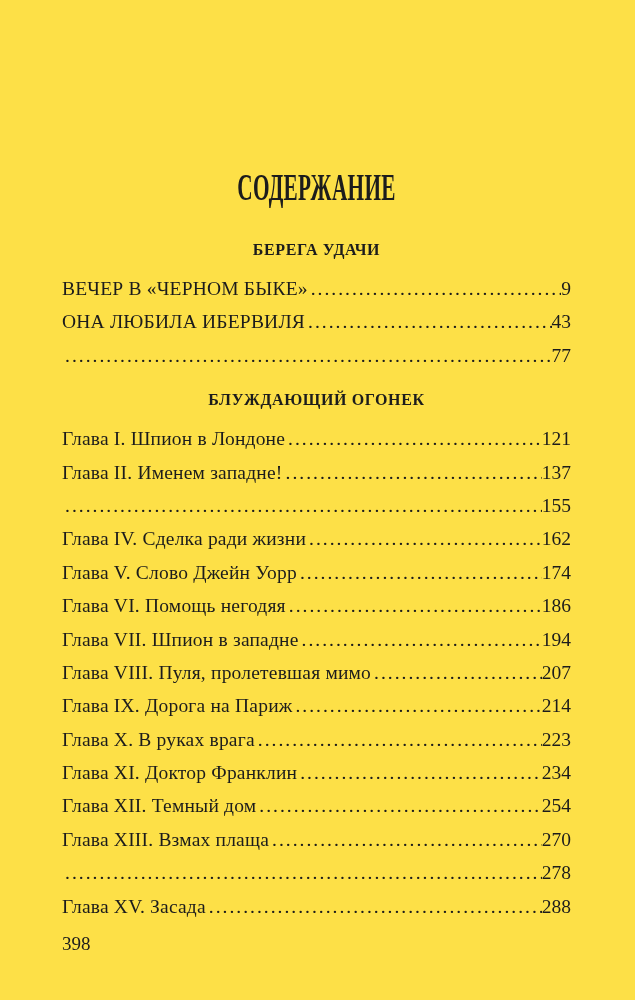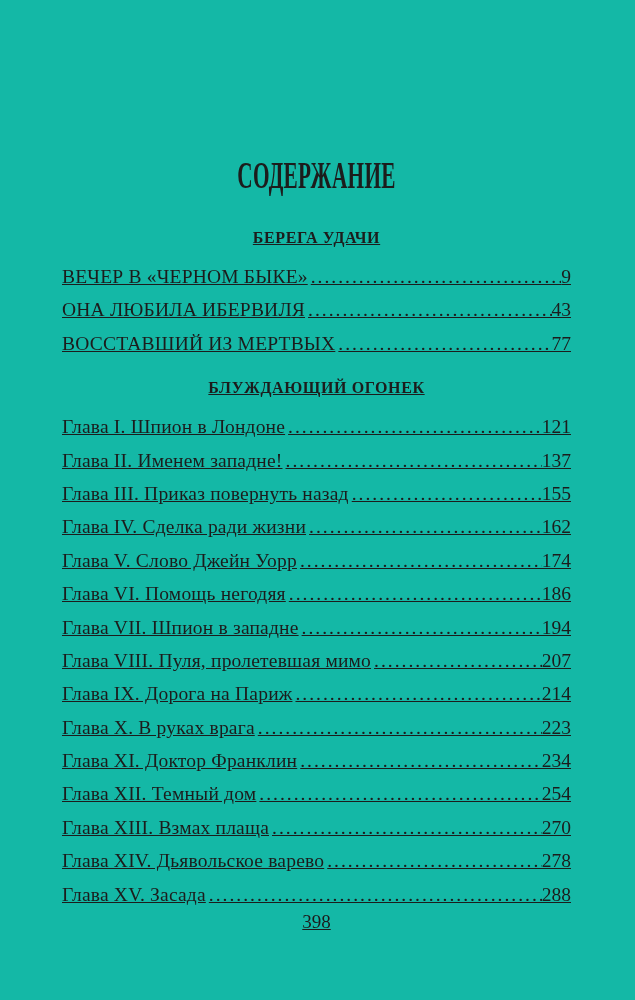--- a/index.html
+++ b/index.html
@@ -5,26 +5,25 @@
   html, body {
     margin: 0;
     padding: 0;
     background: #ffffff;
   }
   .page {
     position: relative;
     box-sizing: border-box;
     width: 635px;
     height: 1000px;
-    background: #14b8a6;
-    padding: 0 64px 0 62px;
+    background: #fde047;
+    padding: 12px 64px 0 62px;
     font-family: "Liberation Serif", "DejaVu Serif", serif;
     color: #1c1c1c;
     overflow: hidden;
-    text-decoration: underline;
   }
   .toc-title {
     margin: 160px 0 0 0;
     text-align: center;
     font-size: 38px;
     line-height: 30px;
     font-weight: 700;
     white-space: nowrap;
   }
   .toc-title .squeeze {
@@ -63,21 +62,21 @@
     white-space: nowrap;
     letter-spacing: 2px;
     padding-left: 3px;
     padding-right: 3px;
     color: #1c1c1c;
   }
   .entry-page {
     white-space: nowrap;
   }
   .folio {
-    text-align: center;
+    margin-top: 10px;
     font-size: 19px;
     line-height: 22px;
   }
 </style>
 </head>
 <body>
 
 <div class="page">
   <h1 class="toc-title"><span class="squeeze">СОДЕРЖАНИЕ</span></h1>
   <div id="sections">
@@ -90,21 +89,20 @@
     <span class="entry-page">9</span>
   </div>
 
   <div class="entry">
     <span class="entry-title">ОНА ЛЮБИЛА ИБЕРВИЛЯ</span>
     <span class="dots">......................................................................................................................................................</span>
     <span class="entry-page">43</span>
   </div>
 
   <div class="entry">
-    <span class="entry-title">ВОССТАВШИЙ ИЗ МЕРТВЫХ</span>
     <span class="dots">......................................................................................................................................................</span>
     <span class="entry-page">77</span>
   </div>
 </div>
   </section>
 
   <section class="toc-section">
     <h2 class="section-heading">БЛУЖДАЮЩИЙ ОГОНЕК</h2>
     <div class="entries">
   <div class="entry">
@@ -113,21 +111,20 @@
     <span class="entry-page">121</span>
   </div>
 
   <div class="entry">
     <span class="entry-title">Глава II. Именем западне!</span>
     <span class="dots">......................................................................................................................................................</span>
     <span class="entry-page">137</span>
   </div>
 
   <div class="entry">
-    <span class="entry-title">Глава III. Приказ повернуть назад</span>
     <span class="dots">......................................................................................................................................................</span>
     <span class="entry-page">155</span>
   </div>
 
   <div class="entry">
     <span class="entry-title">Глава IV. Сделка ради жизни</span>
     <span class="dots">......................................................................................................................................................</span>
     <span class="entry-page">162</span>
   </div>
 
@@ -179,21 +176,20 @@
     <span class="entry-page">254</span>
   </div>
 
   <div class="entry">
     <span class="entry-title">Глава XIII. Взмах плаща</span>
     <span class="dots">......................................................................................................................................................</span>
     <span class="entry-page">270</span>
   </div>
 
   <div class="entry">
-    <span class="entry-title">Глава XIV. Дьявольское варево</span>
     <span class="dots">......................................................................................................................................................</span>
     <span class="entry-page">278</span>
   </div>
 
   <div class="entry">
     <span class="entry-title">Глава XV. Засада</span>
     <span class="dots">......................................................................................................................................................</span>
     <span class="entry-page">288</span>
   </div>
 </div>

